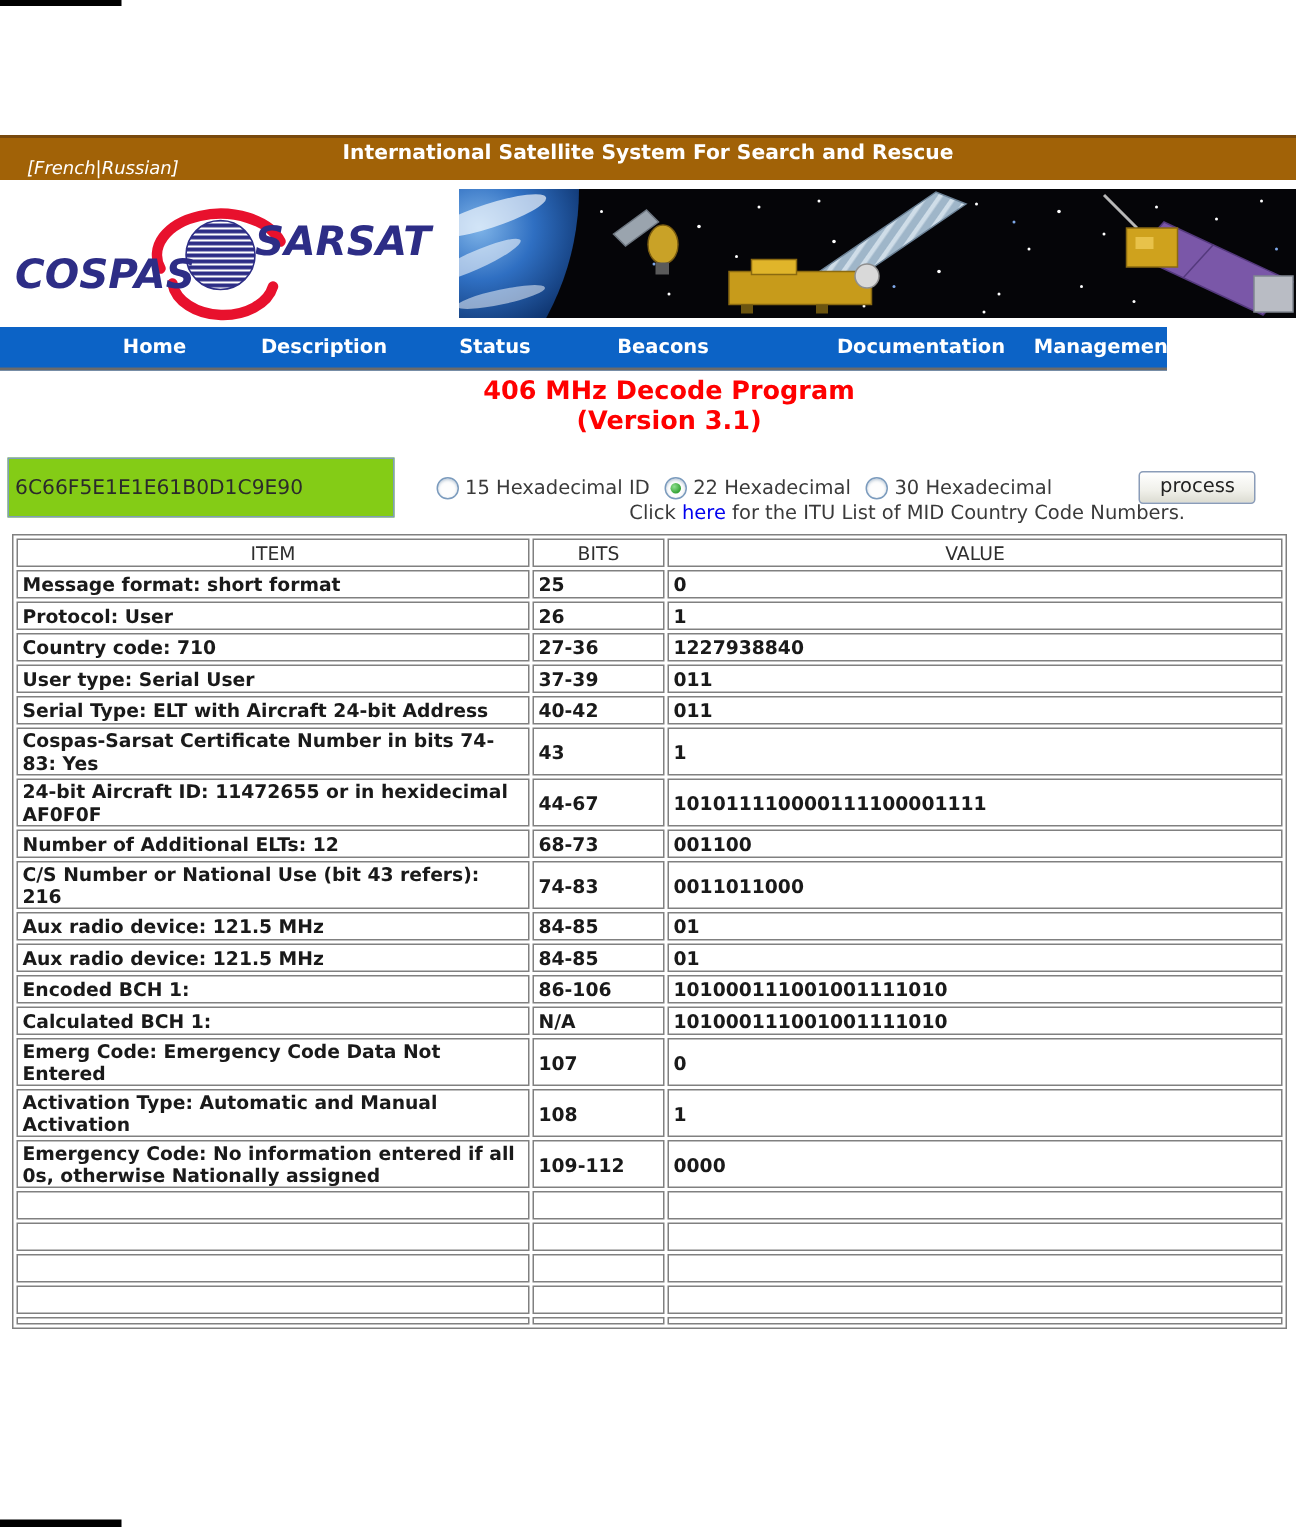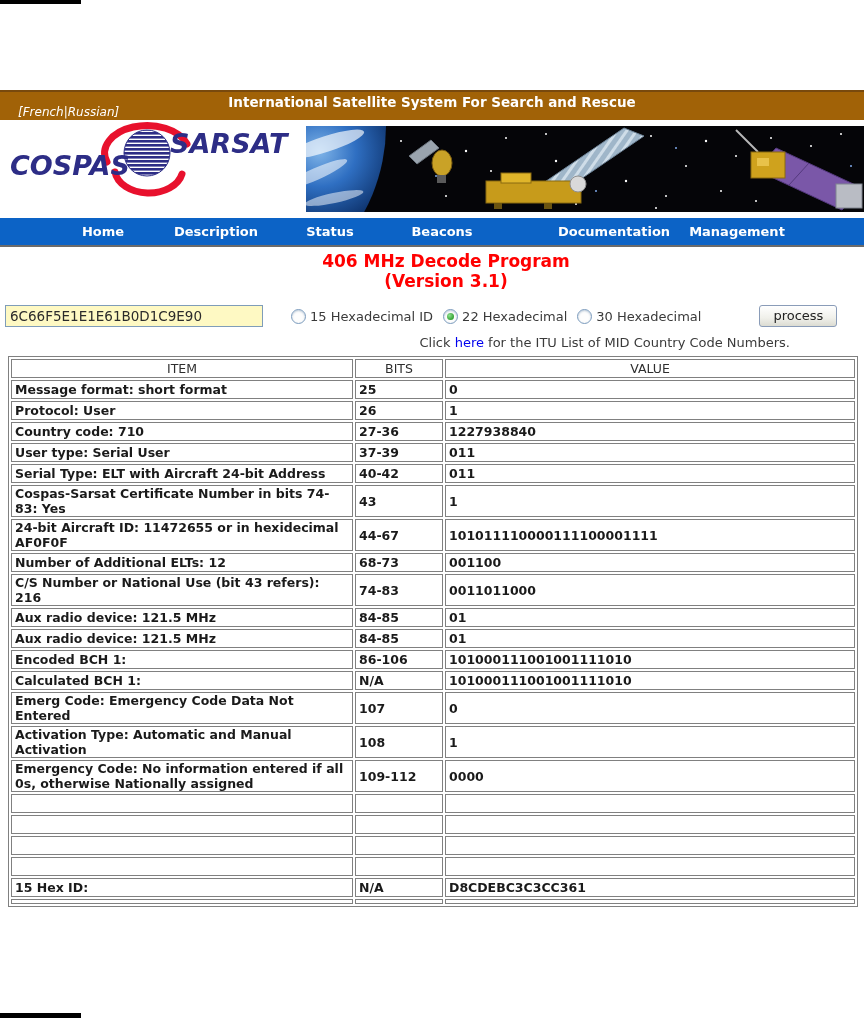--- a/index.html
+++ b/index.html
@@ -18,48 +18,48 @@
   }
   .header-title{
     text-align:center;color:#fff;font-weight:bold;font-size:13.5px;line-height:24px;
   }
   .lang-links{
     position:absolute;left:3px;bottom:1px;color:#fff;font-weight:normal;font-style:italic;
     font-size:12px;text-decoration:none;cursor:pointer;margin-left:15px;
   }
 
   
-  .logo{position:absolute;top:112px;left:2px;width:300px;height:92px;}
+  .logo{position:absolute;top:129px;left:2px;width:300px;height:92px;}
   .logo text{font-family:"DejaVu Sans","Liberation Sans",sans-serif;font-weight:bold;font-style:italic;}
   .banner{position:absolute;top:126px;left:306px;width:558px;height:86px;}
 
   
   .nav{
-    position:absolute;top:218px;left:0;width:864px;height:27px;
+    position:absolute;top:218px;left:0;width:778px;height:27px;
     background:#0c63c6;border-bottom:2px solid #6b6b6b;
   }
   .nav-item{
     position:absolute;top:0;transform:translateX(-50%);color:#fff;font-weight:bold;
     font-size:13px;line-height:27px;text-decoration:none;cursor:pointer;white-space:nowrap;
   }
   .nav-item.n1{left:103px}.nav-item.n2{left:216px}.nav-item.n3{left:330px}
   .nav-item.n4{left:442px}.nav-item.n5{left:614px}.nav-item.n6{left:737px}
 
   
   .page-title{
     position:absolute;top:251px;left:21px;width:850px;text-align:center;
     color:#ff0000;font-weight:bold;font-size:17px;line-height:20px;
   }
 
   
   .form-row{position:absolute;top:305px;left:5px;width:854px;display:flex;align-items:center;}
   .hex-input{
-    width:258px;height:22px;box-sizing:border-box;border:1px solid #7f9db9;
+    width:258px;height:40px;box-sizing:border-box;border:1px solid #7f9db9;
     padding:2px 4px;font-size:13.5px;color:#2b2b2b;
-    font-family:"DejaVu Sans","Liberation Sans",sans-serif;outline:none;background:#fef9c3;
+    font-family:"DejaVu Sans","Liberation Sans",sans-serif;outline:none;background:#84cc16;
   }
   .radio-group{display:flex;align-items:center;margin-left:28px;}
   .radio-item{display:flex;align-items:center;margin-right:10px;cursor:pointer;}
   .radio-circle{
     width:13px;height:13px;border-radius:50%;border:1px solid #7b9bbd;background:#fdfdfd;
     margin-right:4px;position:relative;box-shadow:inset 0 1px 2px rgba(70,110,150,.35);
   }
   .radio-circle.checked::after{
     content:"";position:absolute;left:3px;top:3px;width:7px;height:7px;border-radius:50%;
     background:radial-gradient(circle at 35% 35%, #8fe08f, #2e9e2e 75%);
@@ -341,25 +341,20 @@
       <tr>
         <td class="col-item"></td>
         <td class="col-bits"></td>
         <td class="col-value"></td>
       </tr>
       <tr>
         <td class="col-item"></td>
         <td class="col-bits"></td>
         <td class="col-value"></td>
       </tr>
-      <tr>
-        <td class="col-item">15 Hex ID:</td>
-        <td class="col-bits">N/A</td>
-        <td class="col-value">D8CDEBC3C3CC361</td>
-      </tr>
       <tr class="thin">
         <td class="col-item"></td>
         <td class="col-bits"></td>
         <td class="col-value"></td>
       </tr>
     </tbody>
 </table>
 
 <div class="corner-bar bottom"></div>
 

